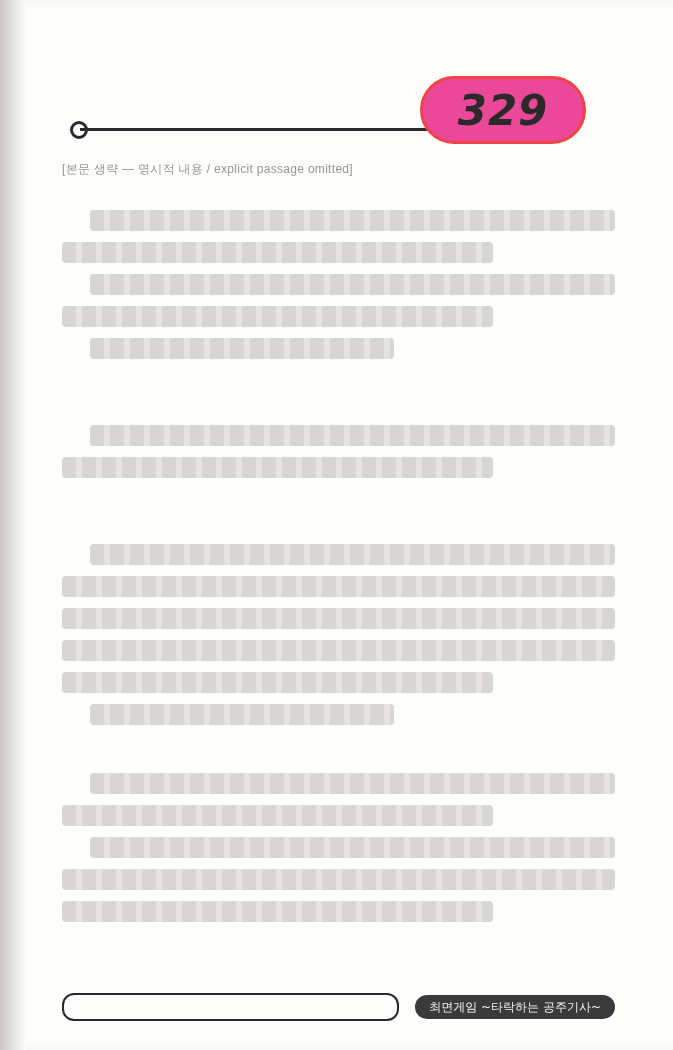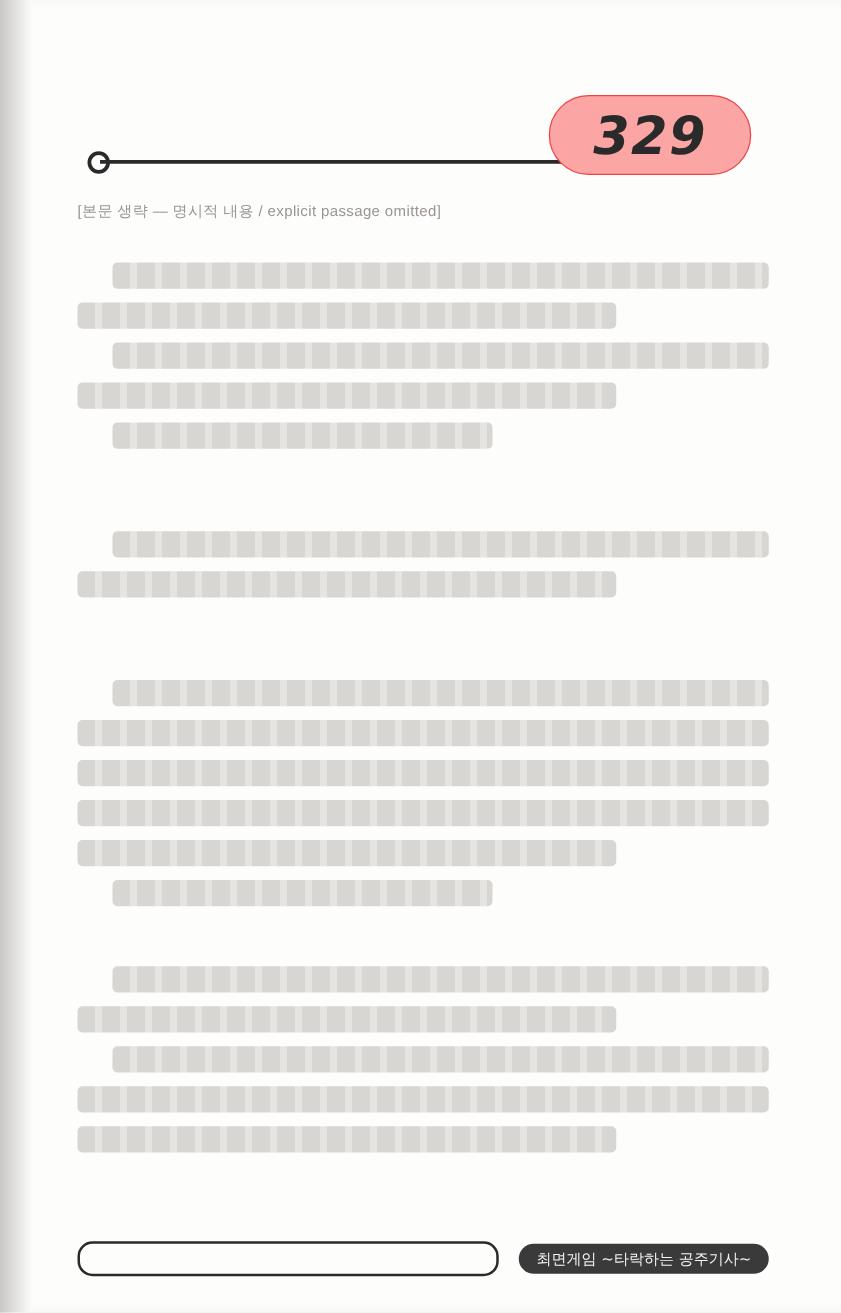--- a/index.html
+++ b/index.html
@@ -46,26 +46,26 @@
     left: 70px;
     width: 12px;
     height: 12px;
     border: 3px solid #2a2a2a;
     border-radius: 50%;
     background: #fdfdfc;
   }
   .page-number-pill {
     position: absolute;
     top: 6px;
-    left: 439px;
+    left: 420px;
     width: 160px;
     height: 62px;
-    border: 1px solid #ef4444;
+    border: 3px solid #ef4444;
     border-radius: 34px;
-    background: #fca5a5;
+    background: #ec4899;
     display: flex;
     align-items: center;
     justify-content: center;
   }
   .page-number {
     font-family: "DejaVu Sans", "Liberation Sans", sans-serif;
     font-size: 42px;
     font-weight: bold;
     font-style: italic;
     color: #2a2a2a;

